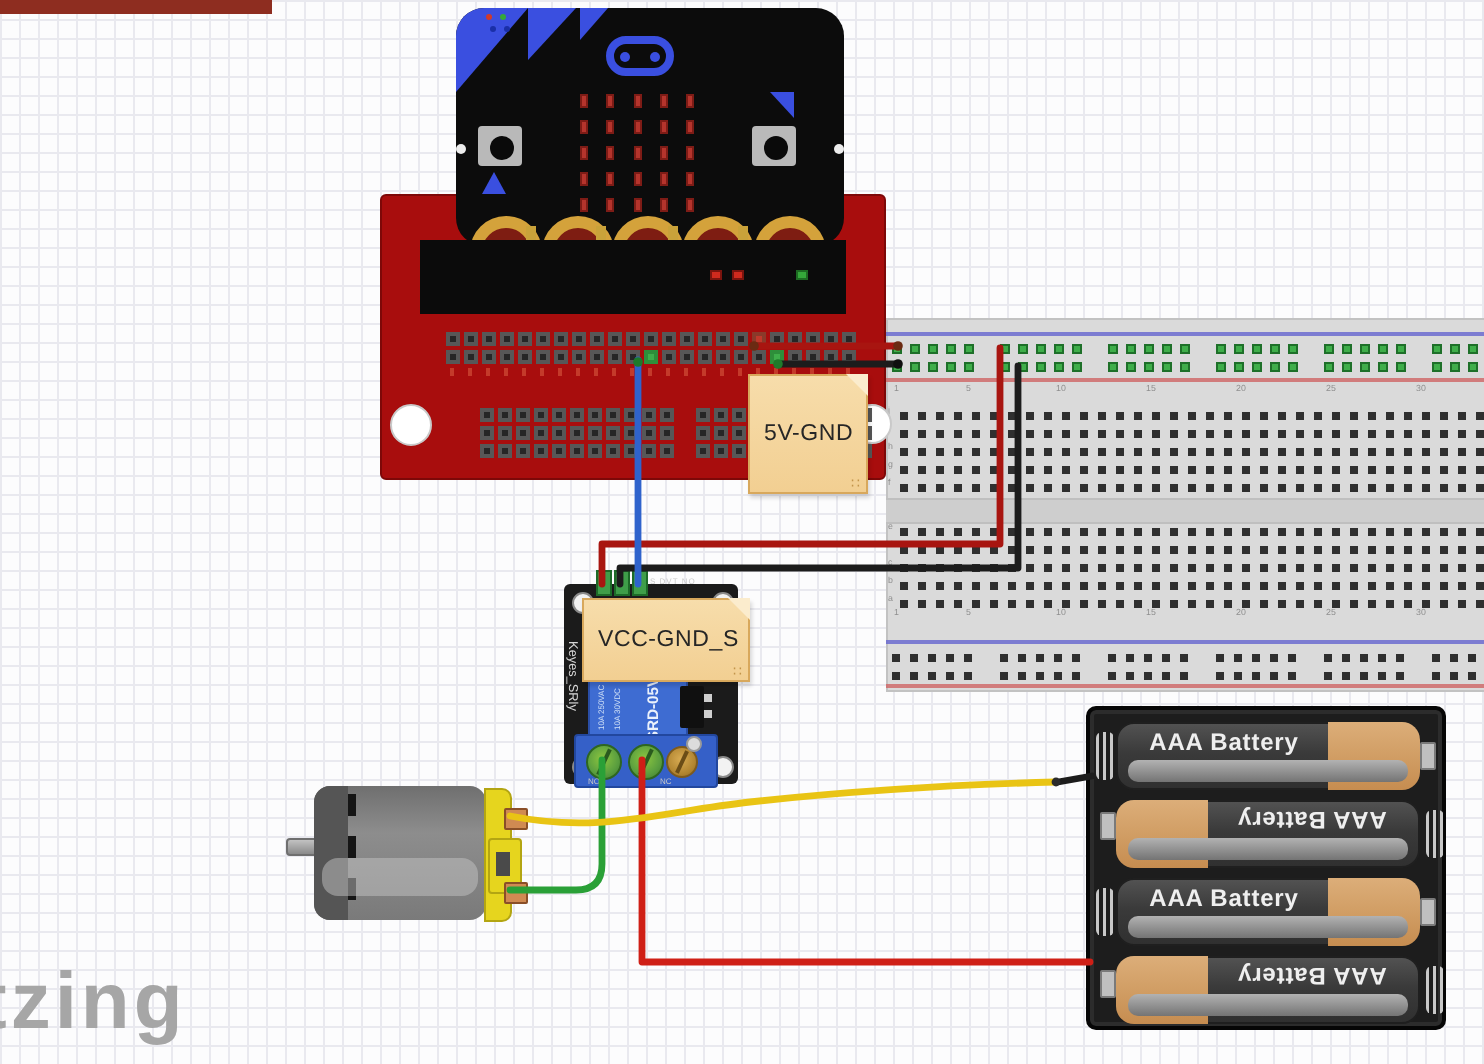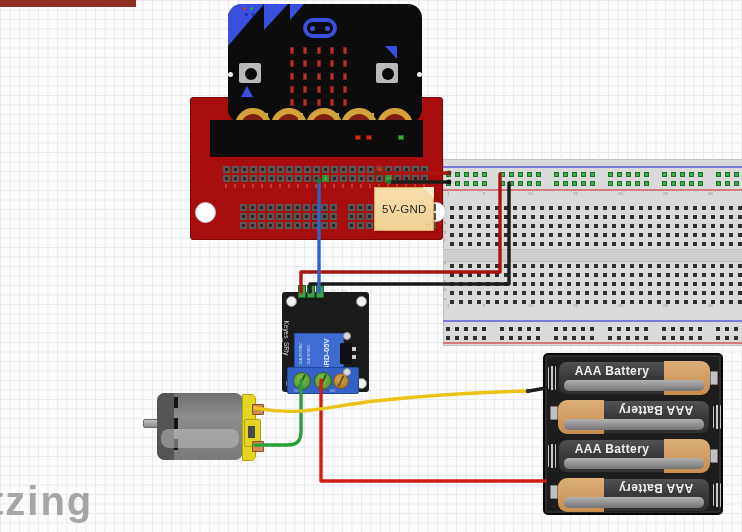--- a/index.html
+++ b/index.html
@@ -223,23 +223,28 @@
       <path d="M529 391 L546 388" stroke="#1c1c1c"></path>
     </g>
     <circle cx="528" cy="391" r="2.2" fill="#2b2b2b"></circle>
     <circle cx="449" cy="173" r="2.4" fill="#6b2a12"></circle>
     <circle cx="449" cy="182" r="2.4" fill="#0f0f0f"></circle>
     <circle cx="377" cy="173" r="2.4" fill="#6b2a12"></circle>
     <circle cx="389" cy="182" r="2.4" fill="#1e7a2a"></circle>
     <circle cx="319" cy="181" r="2.4" fill="#1e7a2a"></circle>
   </svg>
 
-  <div class="abs note" style="left:374px;top:187px;width:60px;height:44px;">
+  <div class="abs note" style="left:374px;top:187px;width:60px;height:60px;">
     <div class="fold"></div>
     <span class="note-text">5V-GND</span>
+    <span class="grip">∷</span>
+  </div>
+  <div class="abs note" style="left:291px;top:299px;width:84px;height:42px;">
+    <div class="fold"></div>
+    <span class="note-text">VCC-GND_S</span>
     <span class="grip">∷</span>
   </div>
 
 <div class="abs bbhole green" style="left: 446px; top: 172px; width: 5px; height: 5px;"></div>
     <div class="abs bbhole green" style="left: 446px; top: 181px; width: 5px; height: 5px;"></div>
     <div class="abs bbhole" style="left: 446px; top: 327px; width: 4px; height: 4px;"></div>
     <div class="abs bbhole" style="left: 446px; top: 336px; width: 4px; height: 4px;"></div>
     <div class="abs bbhole green" style="left: 455px; top: 172px; width: 5px; height: 5px;"></div>
     <div class="abs bbhole green" style="left: 455px; top: 181px; width: 5px; height: 5px;"></div>
     <div class="abs bbhole" style="left: 455px; top: 327px; width: 4px; height: 4px;"></div>

